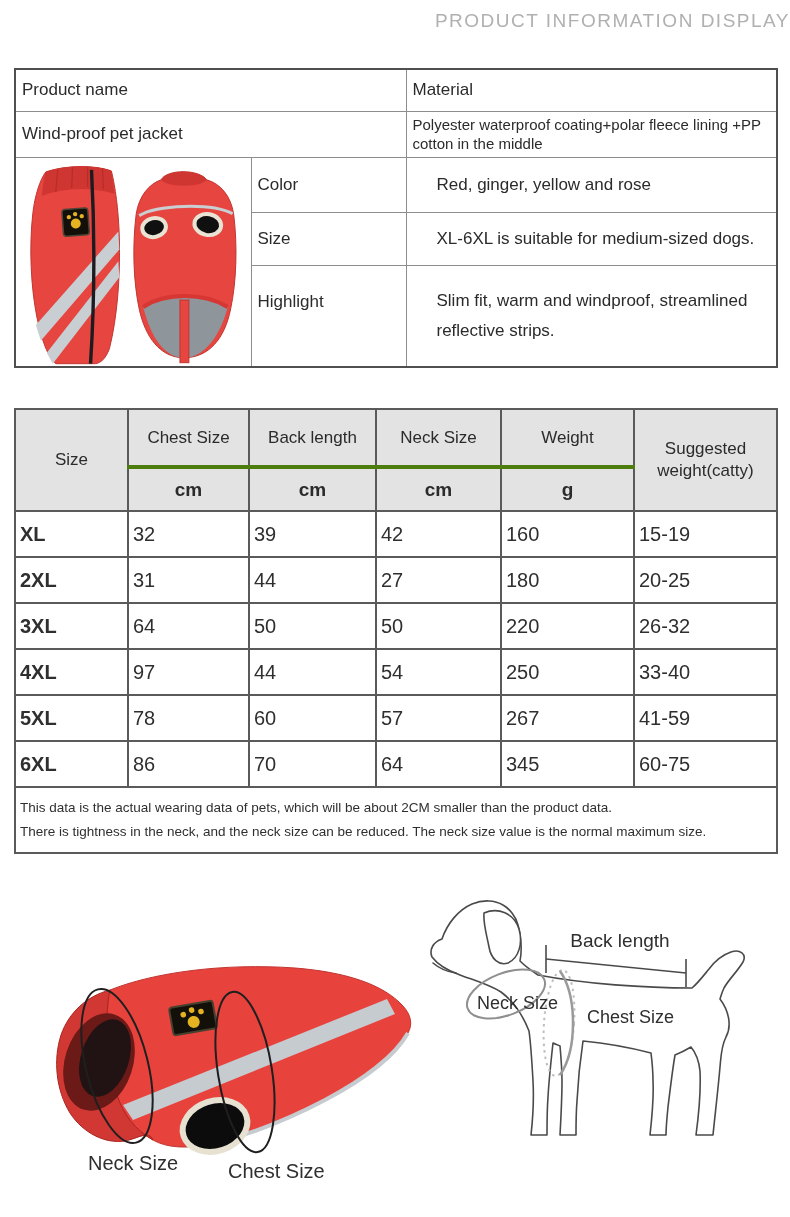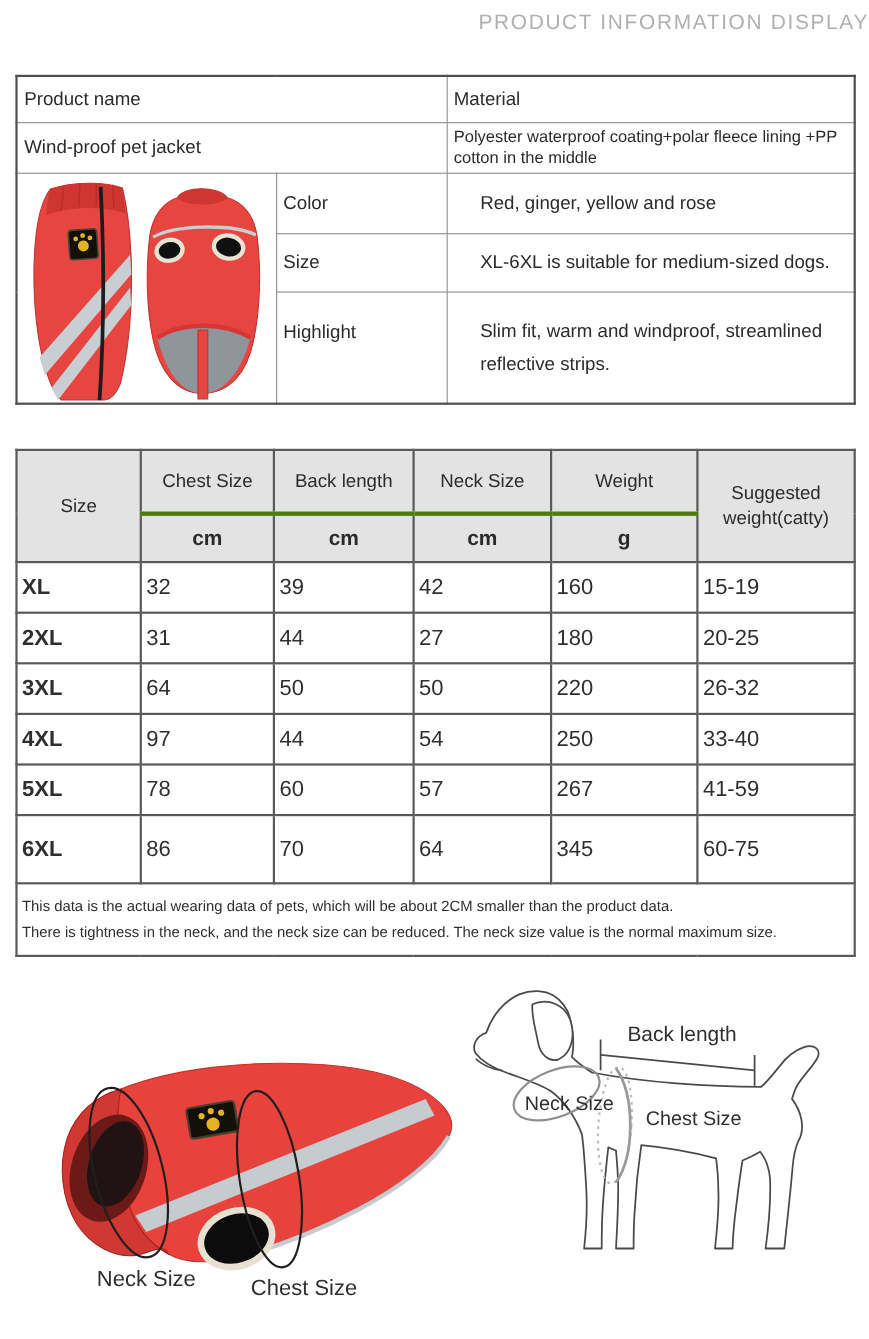--- a/index.html
+++ b/index.html
@@ -189,21 +189,21 @@
       <td>33-40</td>
     </tr>
     <tr style="height:46px">
       <td class="szcol">5XL</td>
       <td>78</td>
       <td>60</td>
       <td>57</td>
       <td>267</td>
       <td>41-59</td>
     </tr>
-    <tr style="height:62px">
+    <tr style="height:46px">
       <td class="szcol">6XL</td>
       <td>86</td>
       <td>70</td>
       <td>64</td>
       <td>345</td>
       <td>60-75</td>
     </tr>
     <tr style="height:66px">
       <td colspan="6" class="note-cell">
         <div>This data is the actual wearing data of pets, which will be about 2CM smaller than the product data.</div>

